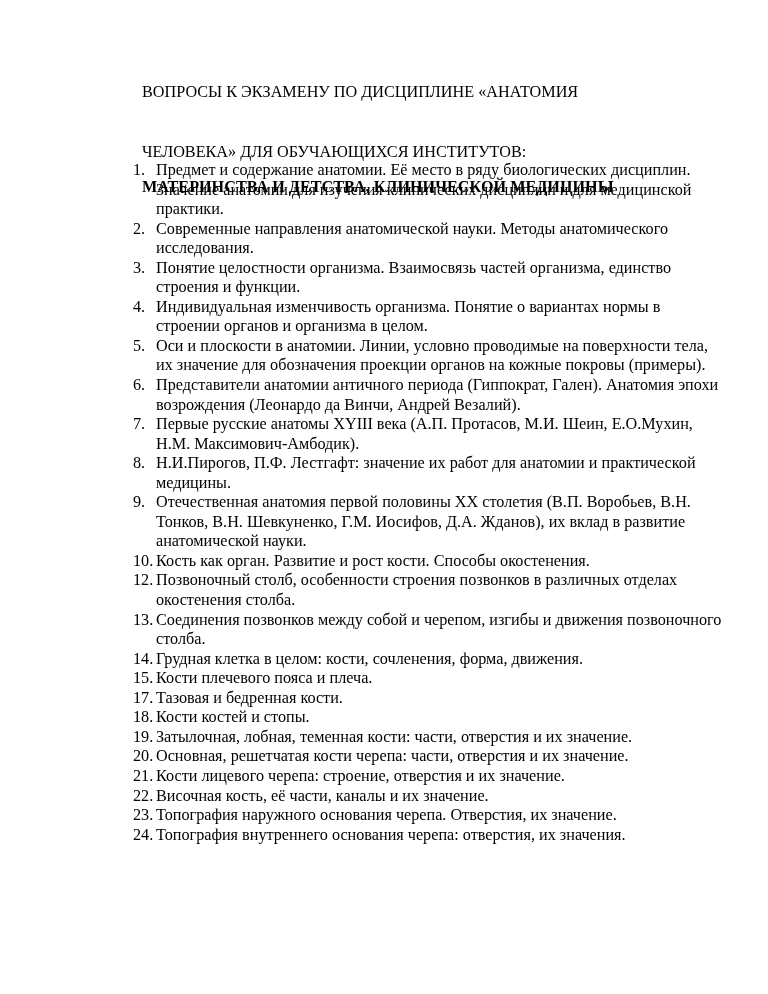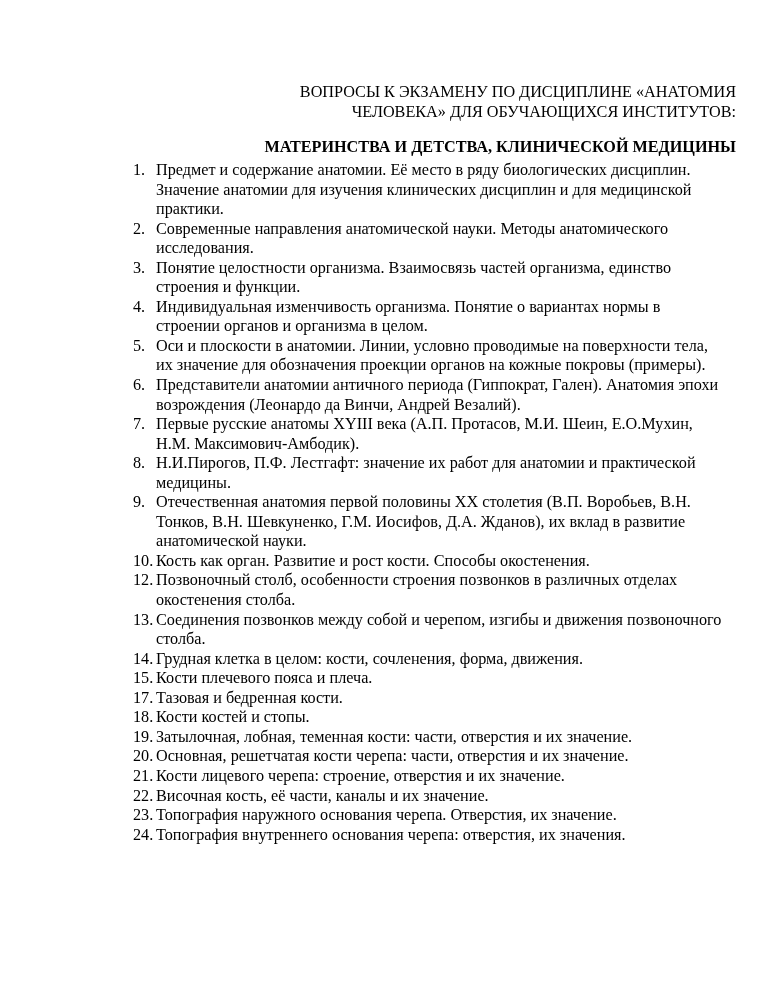--- a/index.html
+++ b/index.html
@@ -18,33 +18,33 @@
     .page {
       position: absolute;
       left: 0;
       top: 0;
       width: 768px;
       height: 994px;
       background: #ffffff;
     }
     .title-block {
       position: absolute;
-      left: 130px;
+      left: 142px;
       top: 83px;
       width: 606px;
-      text-align: right;
+      text-align: left;
       font-size: 16.2px;
       line-height: 19.5px;
     }
     .title-line {
       display: block;
       white-space: nowrap;
     }
     .title-line.l1 { padding-left: 0px; }
-    .title-line.l2 { padding-left: 0px; }
+    .title-line.l2 { padding-left: 0px; margin-top: 40px; }
     .title-line.bold { font-weight: bold; margin-top: 16px; }
     .q-list {
       position: absolute;
       left: 133px;
       top: 161px;
       width: 590px;
       margin: 0;
       padding: 0;
       list-style: none;
       font-size: 16.2px;

